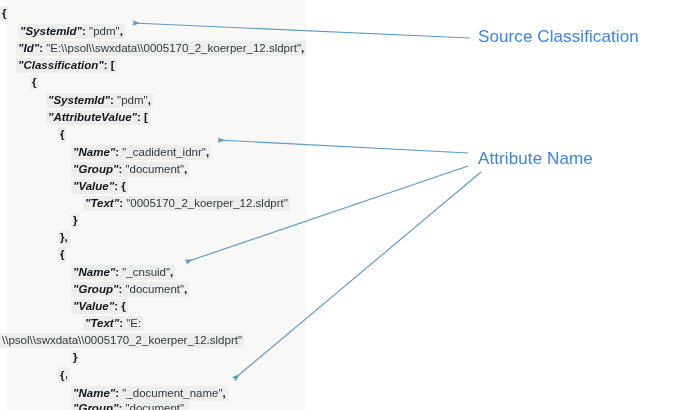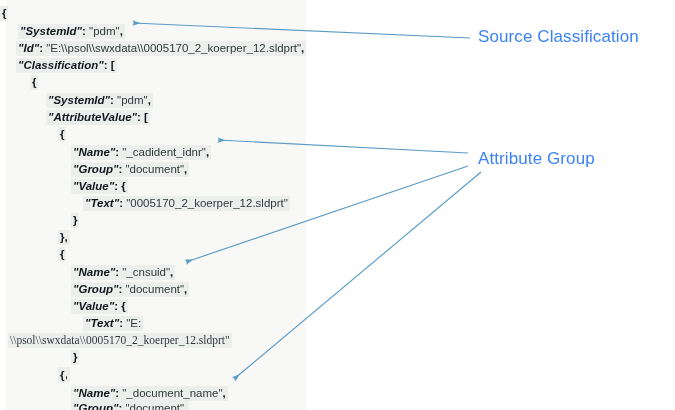--- a/index.html
+++ b/index.html
@@ -107,21 +107,21 @@
       <div class="json-line" style="top: 162px; padding-left: 71px;"><span class="hl"><span class="k">"Group"</span><span class="p">: </span><span class="v">"document"</span><span class="p">,</span></span></div>
       <div class="json-line" style="top: 179px; padding-left: 71px;"><span class="hl"><span class="k">"Value"</span><span class="p">: {</span></span></div>
       <div class="json-line" style="top: 196px; padding-left: 83px;"><span class="hl"><span class="k">"Text"</span><span class="p">: </span><span class="v">"0005170_2_koerper_12.sldprt"</span></span></div>
       <div class="json-line" style="top: 213px; padding-left: 71px;"><span class="hl"><span class="brace">}</span></span></div>
       <div class="json-line" style="top: 230px; padding-left: 58px;"><span class="hl"><span class="brace">},</span></span></div>
       <div class="json-line" style="top: 247px; padding-left: 58px;"><span class="hl"><span class="brace">{</span></span></div>
       <div class="json-line" style="top: 265px; padding-left: 71px;"><span class="hl"><span class="k">"Name"</span><span class="p">: </span><span class="v">"_cnsuid"</span><span class="p">,</span></span></div>
       <div class="json-line" style="top: 282px; padding-left: 71px;"><span class="hl"><span class="k">"Group"</span><span class="p">: </span><span class="v">"document"</span><span class="p">,</span></span></div>
       <div class="json-line" style="top: 299px; padding-left: 71px;"><span class="hl"><span class="k">"Value"</span><span class="p">: {</span></span></div>
       <div class="json-line" style="top: 316px; padding-left: 83px;"><span class="hl"><span class="k">"Text"</span><span class="p">: </span><span class="v">"E:</span></span></div>
-      <div class="json-line" style="top: 333px; padding-left: 8px; font-family: Liberation Serif, serif;"><span class="hl"><span class="v">\\psol\\swxdata\\0005170_2_koerper_12.sldprt"</span></span></div>
+      <div class="json-line" style="top: 333px; padding-left: 0px;"><span class="hl"><span class="v">\\psol\\swxdata\\0005170_2_koerper_12.sldprt"</span></span></div>
       <div class="json-line" style="top: 350px; padding-left: 71px;"><span class="hl"><span class="brace">}</span></span></div>
       <div class="json-line" style="top: 367px; padding-left: 58px;"><span class="hl"><span class="brace">},</span></span></div>
       <div class="json-line" style="top: 368px; padding-left: 58px;"><span class="hl"><span class="brace">{</span></span></div>
       <div class="json-line" style="top: 386px; padding-left: 71px;"><span class="hl"><span class="k">"Name"</span><span class="p">: </span><span class="v">"_document_name"</span><span class="p">,</span></span></div>
       <div class="json-line" style="top: 401px; padding-left: 71px;"><span class="hl"><span class="k">"Group"</span><span class="p">: </span><span class="v">"document"</span><span class="p">,</span></span></div>
     </div>
 
   <svg id="arrows" viewBox="0 0 675 410" width="675" height="410">
       <defs>
         <marker id="ah" markerWidth="9" markerHeight="9" refX="7.5" refY="3" orient="auto" markerUnits="userSpaceOnUse">
@@ -129,16 +129,16 @@
         </marker>
       </defs>
       <line x1="470" y1="38" x2="133" y2="23" stroke="#5b9bc4" stroke-width="1.15" marker-end="url(#ah)"></line>
       <line x1="468" y1="153" x2="218" y2="140" stroke="#5b9bc4" stroke-width="1.15" marker-end="url(#ah)"></line>
       <line x1="468" y1="166" x2="186" y2="262" stroke="#5b9bc4" stroke-width="1.15" marker-end="url(#ah)"></line>
       <line x1="481" y1="172" x2="234" y2="379" stroke="#5b9bc4" stroke-width="1.15" marker-end="url(#ah)"></line>
     </svg>
 
   <div id="labels">
       <div class="anno-label" style="left: 478px; top: 27px;">Source Classification</div>
-      <div class="anno-label" style="left: 478px; top: 149px;">Attribute Group</div>
+      <div class="anno-label" style="left: 478px; top: 149px;">Attribute Name</div>
     </div>
 
 </div>
 
 </body></html>

